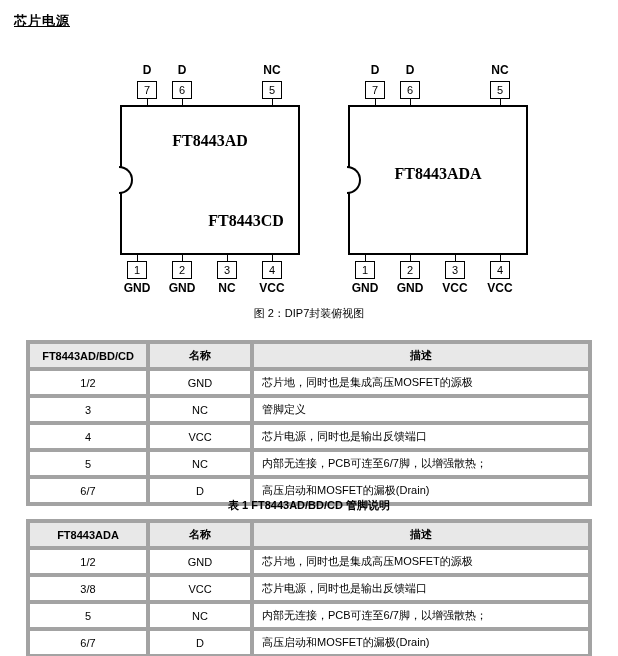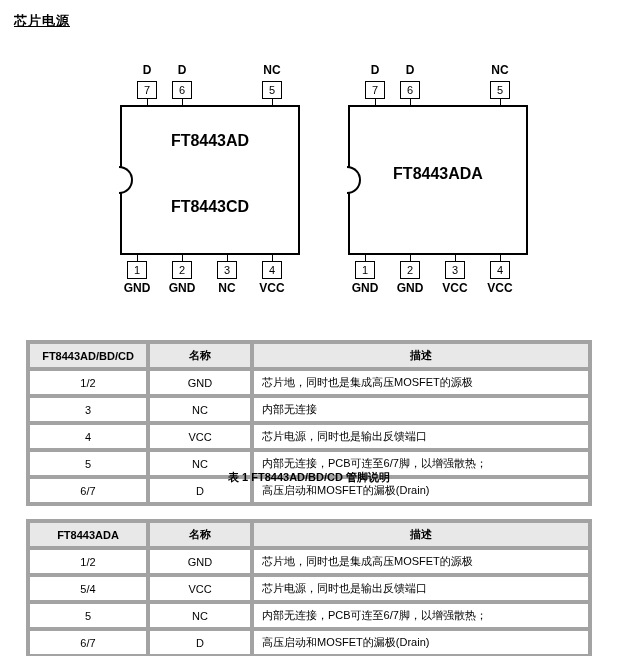--- a/index.html
+++ b/index.html
@@ -79,21 +79,21 @@
     font-weight: bold;
     text-align: center;
     width: 40px;
   }
   .chip-text {
     position: absolute;
     width: 100%;
     text-align: center;
     font-size: 16px;
     font-weight: bold;
-    font-family: Liberation Sans, sans-serif;
+    font-family: Liberation Serif, serif;
   }
   .fig-caption {
     position: absolute;
     width: 618px;
     text-align: center;
     font-size: 11px;
     top: 306px;
   }
 
   
@@ -146,21 +146,21 @@
       <div class="pin-box" style="left:27px; top:26px;">7</div>
       <div class="pin-box" style="left:62px; top:26px;">6</div>
       <div class="pin-box" style="left:152px; top:26px;">5</div>
 
       <div class="pin-lead" style="left:37px; top:44px; height:6px;"></div>
       <div class="pin-lead" style="left:72px; top:44px; height:6px;"></div>
       <div class="pin-lead" style="left:162px; top:44px; height:6px;"></div>
 
       <div class="pkg-body" style="left:10px; top:50px; width:180px; height:150px;">
         <div class="chip-text" style="top:25px;">FT8443AD</div>
-        <div class="chip-text" style="top:91px;">FT8443CD</div>
+        <div class="chip-text" style="top:105px;padding-left:36px;">FT8443CD</div>
       </div>
 
       <div class="notch" style="left:9px; top:111px;"></div>
 
       <div class="pin-lead" style="left:27px; top:200px; height:6px;"></div>
       <div class="pin-lead" style="left:72px; top:200px; height:6px;"></div>
       <div class="pin-lead" style="left:117px; top:200px; height:6px;"></div>
       <div class="pin-lead" style="left:162px; top:200px; height:6px;"></div>
 
       <div class="pin-box" style="left:17px; top:206px;">1</div>
@@ -204,76 +204,77 @@
       <div class="pin-box" style="left:107px; top:206px;">3</div>
       <div class="pin-box" style="left:152px; top:206px;">4</div>
 
       <div class="pin-label" style="left:7px; top:226px;">GND</div>
       <div class="pin-label" style="left:52px; top:226px;">GND</div>
       <div class="pin-label" style="left:97px; top:226px;">VCC</div>
       <div class="pin-label" style="left:142px; top:226px;">VCC</div>
     </div>
   </div>
 
+  <div class="fig-caption">图 2：DIP7封装俯视图</div>
 
   <table class="pintable" style="top:340px;">
     <thead>
       <tr>
         <th class="col-a">FT8443AD/BD/CD</th>
         <th class="col-b">名称</th>
         <th>描述</th>
       </tr>
     </thead>
     <tbody>
       <tr>
         <td>1/2</td>
         <td>GND</td>
         <td class="desc">芯片地，同时也是集成高压MOSFET的源极</td>
       </tr>
       <tr>
         <td>3</td>
         <td>NC</td>
-        <td class="desc">内部无连接</td>
+        <td class="desc">管脚定义</td>
       </tr>
       <tr>
         <td>4</td>
         <td>VCC</td>
         <td class="desc">芯片电源，同时也是输出反馈端口</td>
       </tr>
       <tr>
         <td>5</td>
         <td>NC</td>
         <td class="desc">内部无连接，PCB可连至6/7脚，以增强散热；</td>
       </tr>
       <tr>
         <td>6/7</td>
         <td>D</td>
         <td class="desc">高压启动和MOSFET的漏极(Drain)</td>
       </tr>
     </tbody>
   </table>
 
-  <div class="table-caption" style="top:470px;">表 1 FT8443AD/BD/CD 管脚说明</div>
+  <div class="table-caption" style="top:498px;">表 1 FT8443AD/BD/CD 管脚说明</div>
 
   <table class="pintable" style="top:519px;">
     <thead>
       <tr>
         <th class="col-a">FT8443ADA</th>
         <th class="col-b">名称</th>
         <th>描述</th>
       </tr>
     </thead>
     <tbody>
       <tr>
         <td>1/2</td>
         <td>GND</td>
         <td class="desc">芯片地，同时也是集成高压MOSFET的源极</td>
       </tr>
       <tr>
-        <td>5/4</td>
+        <td>3/8</td>
         <td>VCC</td>
         <td class="desc">芯片电源，同时也是输出反馈端口</td>
       </tr>
       <tr>
         <td>5</td>
         <td>NC</td>
         <td class="desc">内部无连接，PCB可连至6/7脚，以增强散热；</td>
       </tr>
       <tr>
         <td>6/7</td>

